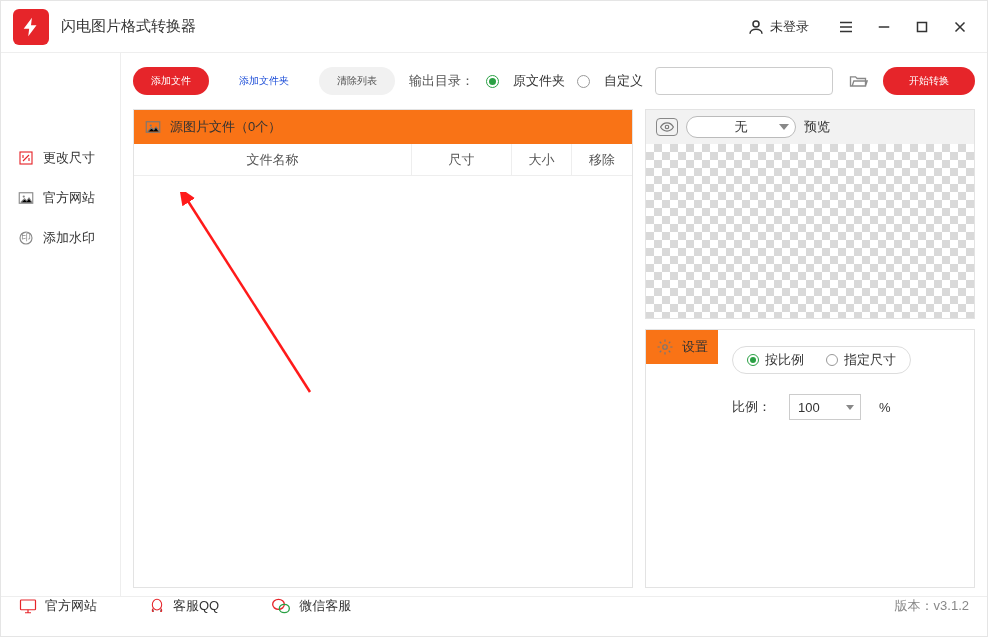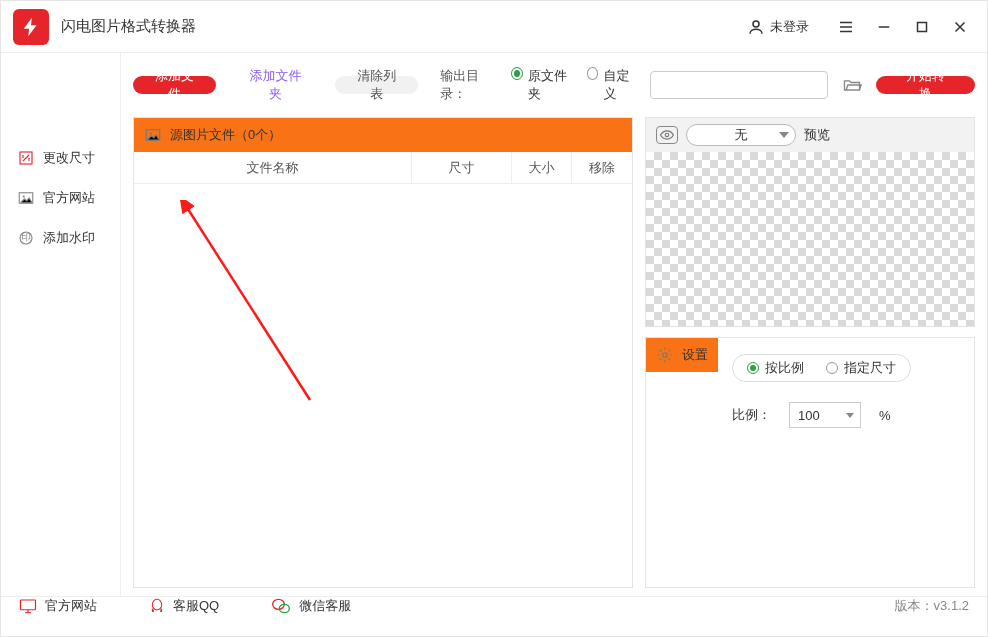--- a/index.html
+++ b/index.html
@@ -13,26 +13,26 @@
 .login{display:flex;align-items:center;gap:5px;margin-right:18px;cursor:pointer}
 .winctl{width:38px;height:38px;display:flex;align-items:center;justify-content:center;cursor:pointer}
 .winctl svg{width:18px;height:18px}
 .body{flex:1;display:flex;min-height:0}
 .sidebar{width:120px;border-right:1px solid #eee;padding-top:85px}
 .side-item{height:40px;display:flex;align-items:center;gap:8px;padding-left:16px;cursor:pointer;color:#888}
 .side-item.active{color:#e6252a}
 .side-item .sicon{width:18px;height:18px;display:flex;align-items:center;justify-content:center}
 .main{flex:1;display:flex;flex-direction:column;padding:14px 12px 8px 12px;min-width:0}
 .toolbar{display:flex;align-items:center;gap:12px;margin-bottom:14px}
-.btn{height:18px;border-radius:14px;padding:0 18px;display:flex;align-items:center;justify-content:center;cursor:pointer;border:none;font-size:13px}
+.btn{height:28px;border-radius:14px;padding:0 18px;display:flex;align-items:center;justify-content:center;cursor:pointer;border:none;font-size:10px}
 .btn-primary{background:#e6252a;color:#fff}
-.btn-plain{background:transparent;color:#8b5cf6}
+.btn-plain{background:transparent;color:#1d4ed8}
 .btn-ghost{background:#f1f1f1;color:#555}
-.toolbar-label{color:#555;margin-left:10px}
-.radio{display:inline-flex;gap:5px;cursor:pointer}
+.toolbar-label{color:#555;margin-left:2px}
+.radio{display:inline-flex;align-items:center;gap:14px;cursor:pointer}
 .radio .dot{width:13px;height:13px;border-radius:50%;border:1.5px solid #999;position:relative}
 .radio.on .dot{border-color:#2aa044}
 .radio.on .dot::after{content:"";position:absolute;inset:2px;border-radius:50%;background:#2aa044}
 .path-input{flex:0 0 150px;height:28px;border:1px solid #ccc;border-radius:4px;background:#fff}
 .folder-btn{width:26px;height:26px;display:flex;align-items:center;justify-content:center;cursor:pointer}
 .content{flex:1;display:flex;gap:12px;min-height:0}
 .left-pane{flex:1;border:1px solid #e3e3e3;display:flex;flex-direction:column;min-width:0}
 .pane-header{height:34px;display:flex;align-items:center;padding:0 10px;background:#f97316;gap:8px;color:#555}
 .table-head{height:32px;display:flex;border-bottom:1px solid #eee;background:#fff}
 .th{display:flex;align-items:center;justify-content:center;color:#555;border-right:1px solid #eee}

